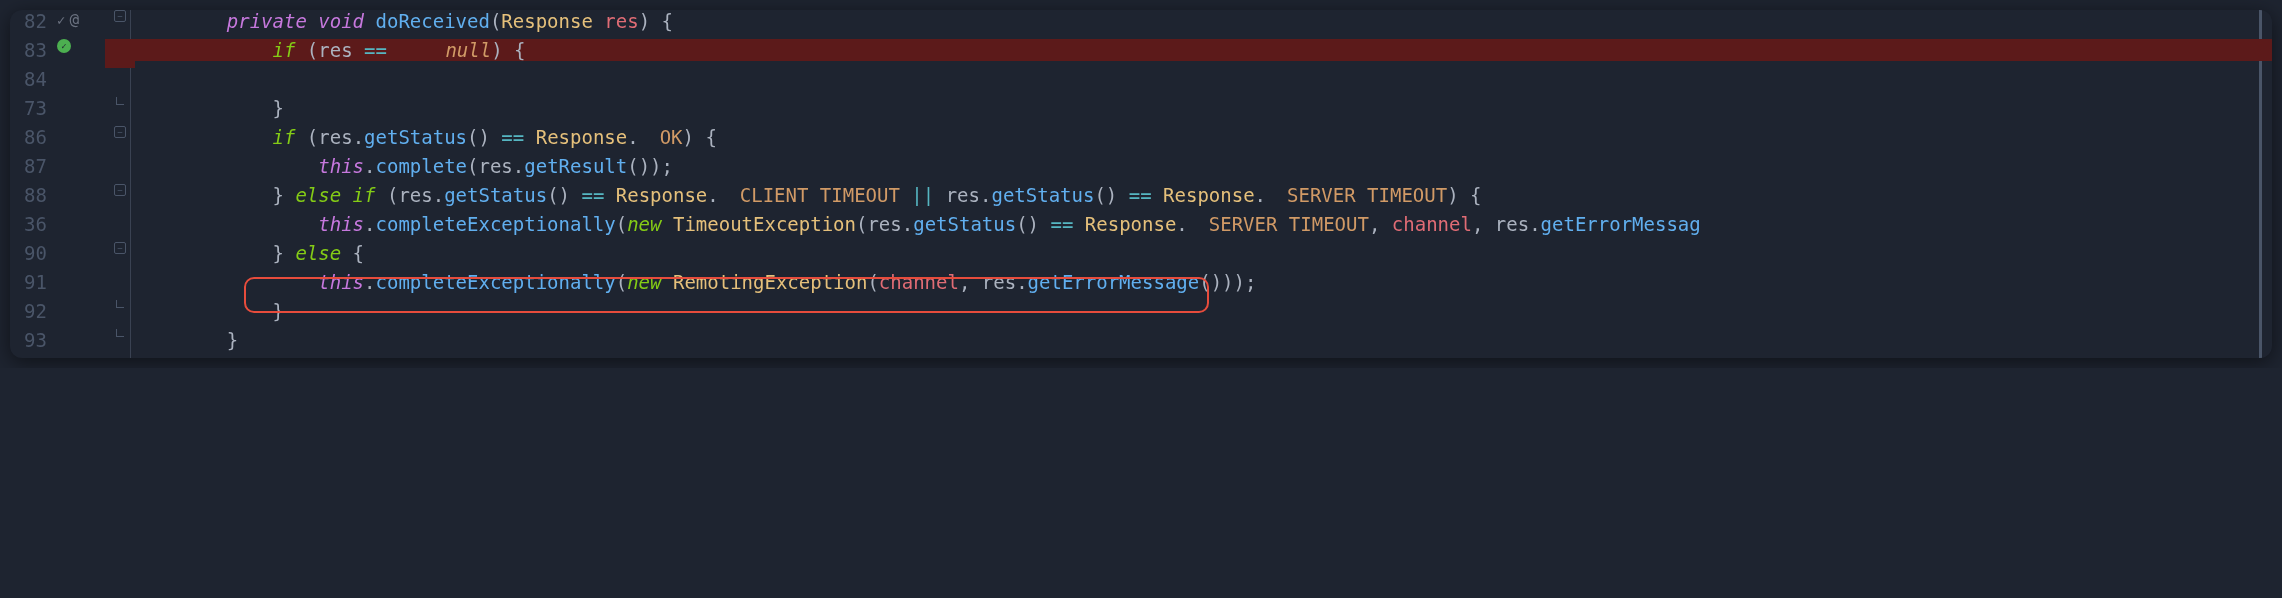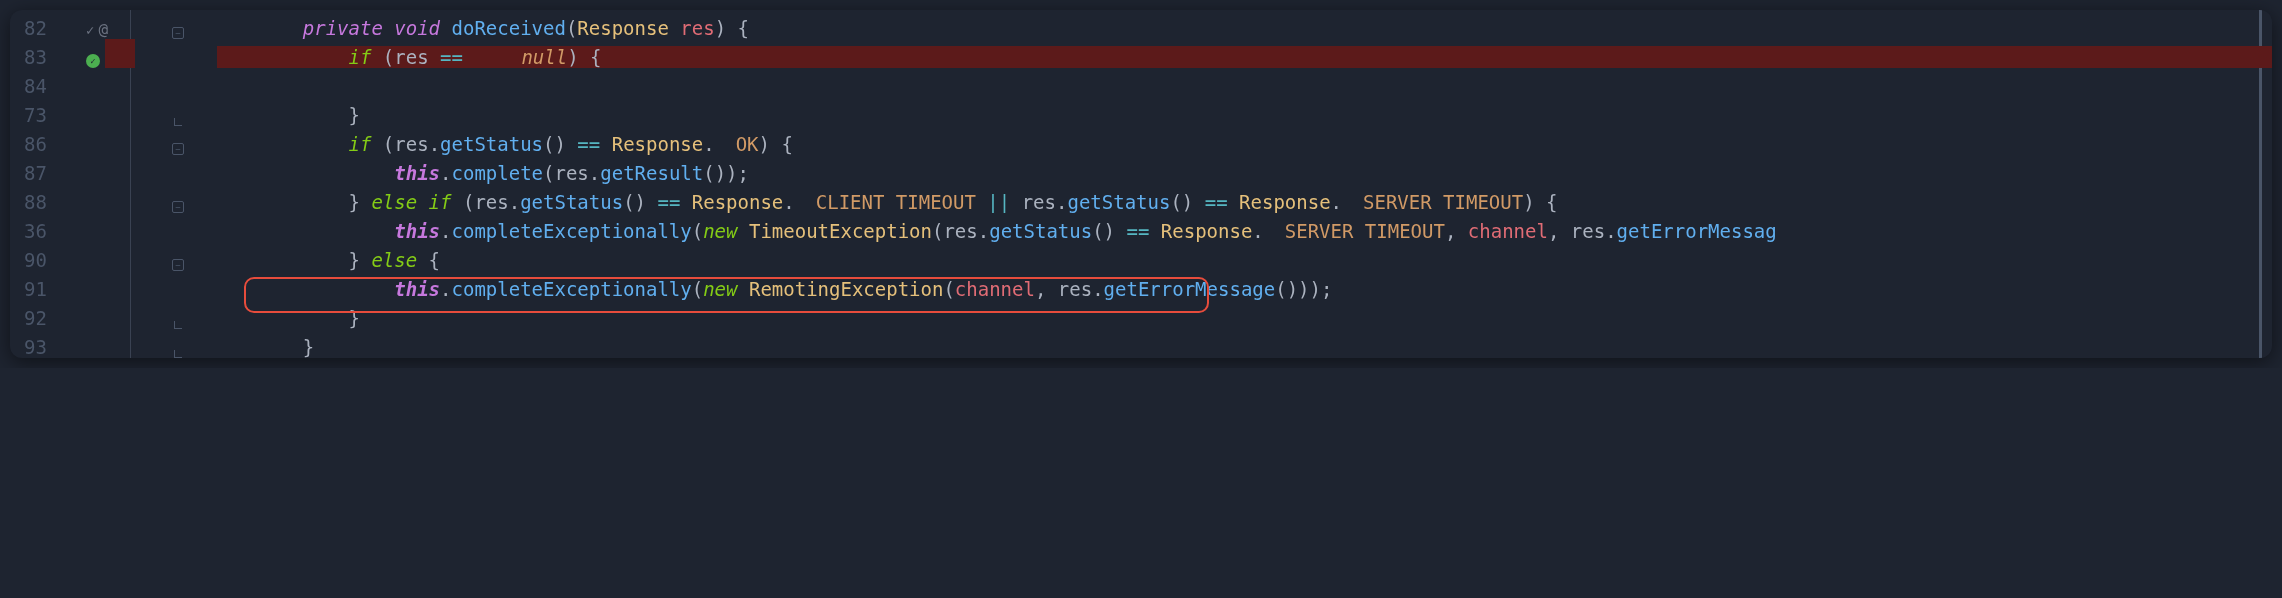--- a/index.html
+++ b/index.html
@@ -11,24 +11,23 @@
   }
   .editor {
     background: #1e2430;
     border-radius: 12px;
     overflow: hidden;
     box-shadow: 0 4px 20px rgba(0,0,0,0.5);
     position: relative;
   }
   .line {
     display: flex;
-    align-items: flex-end;
+    align-items: flex-start;
     height: 29px;
     position: relative;
-    gap: 29px;
   }
   .gutter {
     width: 45px;
     text-align: right;
     color: #4a5568;
     padding-right: 8px;
     user-select: none;
     flex-shrink: 0;
   }
   .marker-area {
@@ -50,21 +49,21 @@
   .vline {
     position: absolute;
     left: 120px;
     top: 0;
     bottom: 0;
     width: 1px;
     background: #3a4252;
   }
   .code {
     white-space: pre;
-    padding-left: 40px;
+    padding-left: 51px;
     position: relative;
     flex: 1;
     overflow: hidden;
   }
   .highlight-line .code::before {
     content: '';
     position: absolute;
     left: 0; right: 0; top: 0; bottom: 0;
     background: #5c1a1a;
     z-index: 0;
@@ -90,21 +89,21 @@
   .kw2 { color: #84cc16; font-style: italic; }
   .type { color: #c678dd; font-style: italic; }
   .methodname { color: #61afef; }
   .cls { color: #e5c07b; }
   .param { color: #e06c75; }
   .punct { color: #abb2bf; }
   .str { color: #98c379; }
   .ident { color: #abb2bf; }
   .op { color: #56b6c2; }
   .const { color: #d19a66; margin-left: 21px; }
-  .this { color: #c678dd; font-style: italic; font-weight: bold; }
+  .this { color: #c678dd; font-style: italic; }
   .null { color: #d19a66; font-style: italic; margin-left: 47px; }
   .check { color: #6b7280; font-size: 14px; }
   .at { color: #6b7280; font-size: 16px; }
   .green-dot {
     width: 14px; height: 14px; border-radius: 50%;
     background: #4caf50;
     display: flex; align-items: center; justify-content: center;
   }
   .green-dot::after {
     content: '✓';

